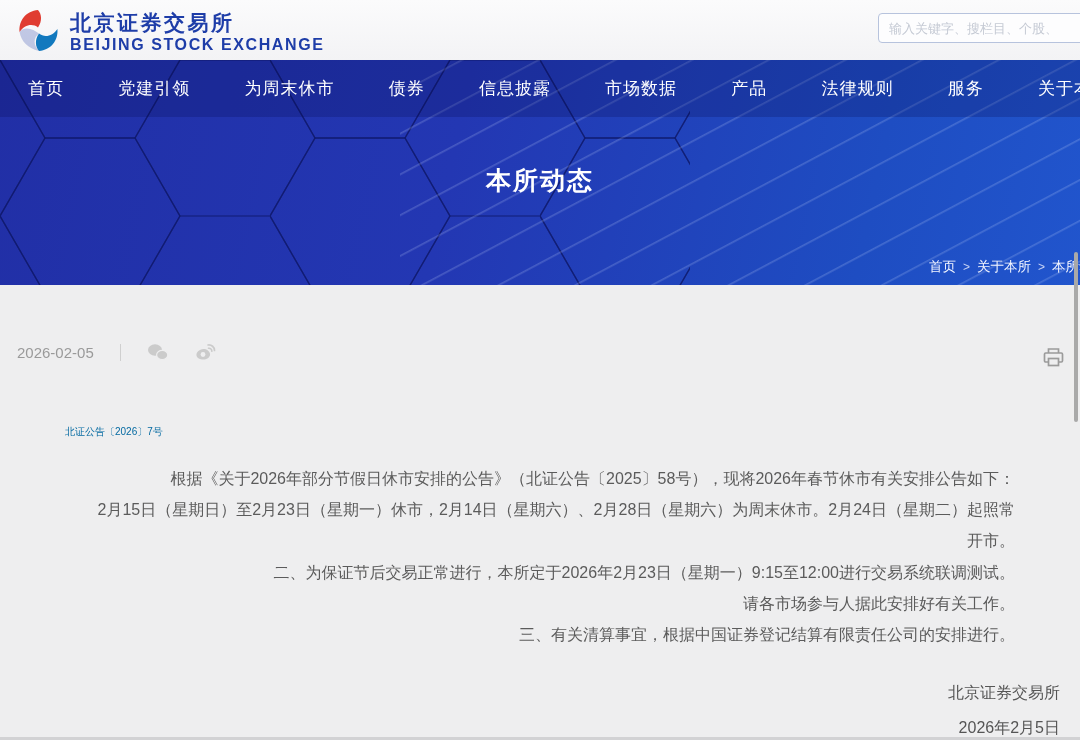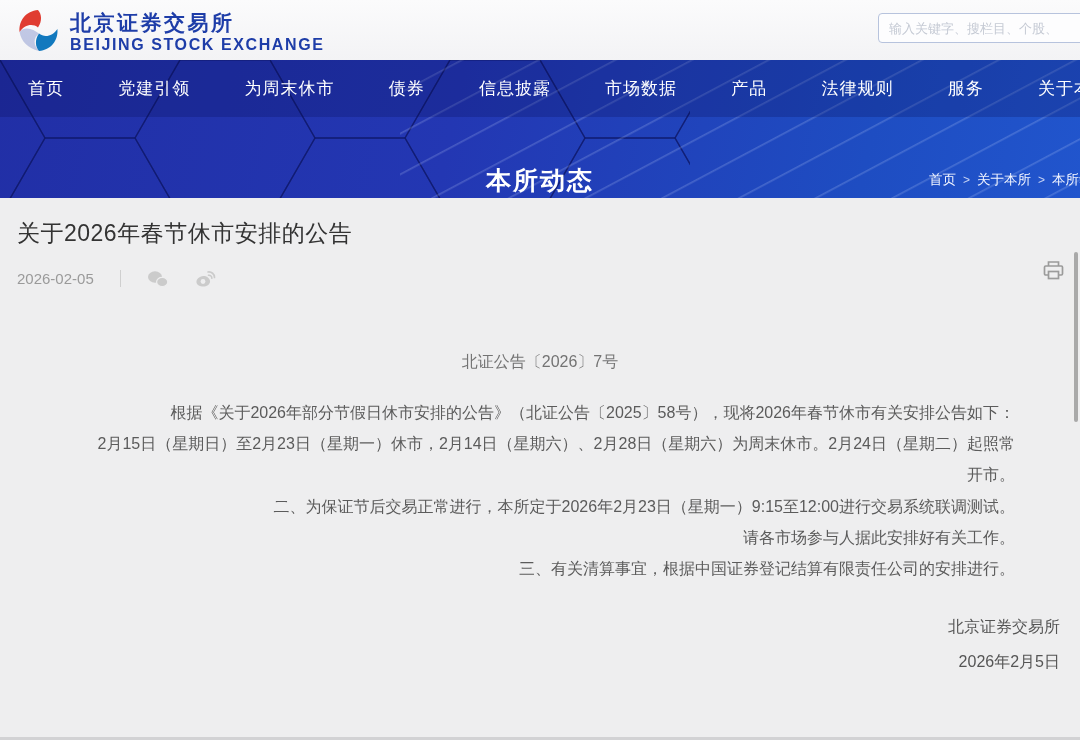--- a/index.html
+++ b/index.html
@@ -19,21 +19,21 @@
   .logo-cn { font-size:21px; font-weight:bold; letter-spacing:2.5px; line-height:1.15; }
   .logo-en { font-size:16px; font-weight:bold; letter-spacing:1.6px; }
   .search {
     position:absolute; right:-18px; top:13px; width:220px; height:30px;
     border:1px solid #b7c3dd; border-radius:4px; background:#fdfdfe;
     padding:0 10px; font-size:13px; color:#333; outline:none;
   }
   .search::placeholder { color:#c5cad4; }
   
   .bluezone {
-    position:relative; height:138px; overflow:hidden;
+    position:relative; height:225px; overflow:hidden;
     background:linear-gradient(102deg,#212fa6 0%,#2337b3 42%,#1e4dc2 80%,#2155cd 100%);
   }
   .deco { position:absolute; top:0; left:0; width:100%; height:100%; pointer-events:none; }
   .mainnav {
     position:relative; z-index:3; height:57px; width:1140px;
     display:flex; align-items:center; justify-content:space-between;
     padding:0 30px 0 28px;
     background:rgba(8,14,84,0.24);
   }
   .nav-item {
@@ -48,26 +48,26 @@
   .breadcrumb {
     position:absolute; z-index:3; right:-26px; bottom:9px;
     display:flex; align-items:center; gap:7px;
     color:#dfe6fb; font-size:13.5px; white-space:nowrap;
   }
   .crumb { color:#f2f5ff; cursor:pointer; }
   .crumb-sep { color:#c8d4f5; font-size:12px; }
   
   .article-head { position:relative; padding:20px 17px 0; }
   .article-title { color:#333; font-size:23px; font-weight:500; letter-spacing:0.5px; }
-  .meta { margin-top:21px; display:flex; align-items:flex-start; color:#9a9a9a; font-size:15px; padding-bottom:12px;gap:13px; }
+  .meta { margin-top:38px; display:flex; align-items:center; color:#9a9a9a; font-size:15px; padding-bottom:12px;gap:13px; }
   .meta-divider { width:1px; height:17px; background:#cfcfcf; margin:0 13px; }
   .share-icon { margin-right:13px; cursor:pointer; display:inline-flex; }
   .print-btn { position:absolute; right:15px; top:62px; cursor:pointer; }
   .article-body { padding:52px 65px 0; font-size:16px; color:#5b5b5b; }
-  .docno { text-align:center; color:#737373; margin-bottom:24px; font-size:16px; }
+  .docno { color:#0369a1; margin-bottom:24px; font-size:10px; }
   .para { line-height:1.95; text-indent:2em;text-align:right; }
   .sign { text-align:right; margin:26px -45px 0 0; color:#555; line-height:2.15; }
   
   .scroll-thumb { position:absolute; right:2px; top:252px; width:4px; height:170px; background:#a9a9a9; border-radius:2px; z-index:9; }
   .bottom-strip { position:absolute; left:0; bottom:0; width:100%; height:3px; background:#d2d2d4; }
 </style>
 </head>
 <body>
 
 <header class="topbar">
@@ -125,21 +125,20 @@
     <span class="crumb">首页</span>
     <span class="crumb-sep">&gt;</span>
     <span class="crumb">关于本所</span>
     <span class="crumb-sep">&gt;</span>
     <span class="crumb">本所动态</span>
   </div>
 </div>
 
 <main>
   <div class="article-head">
-    <h1 class="article-title">关于2026年春节休市安排的公告</h1>
     <div class="meta">
       <span>2026-02-05</span>
       <span class="meta-divider"></span>
       <span class="share-icon">
         <svg width="22" height="18" viewBox="0 0 22 18">
           <ellipse cx="8" cy="7" rx="7" ry="5.8" fill="#cbcbcb"></ellipse>
           <ellipse cx="15.2" cy="12" rx="5.6" ry="4.6" fill="#cbcbcb" stroke="#eeeeef" stroke-width="1.2"></ellipse>
         </svg>
       </span>
       <span class="share-icon">

